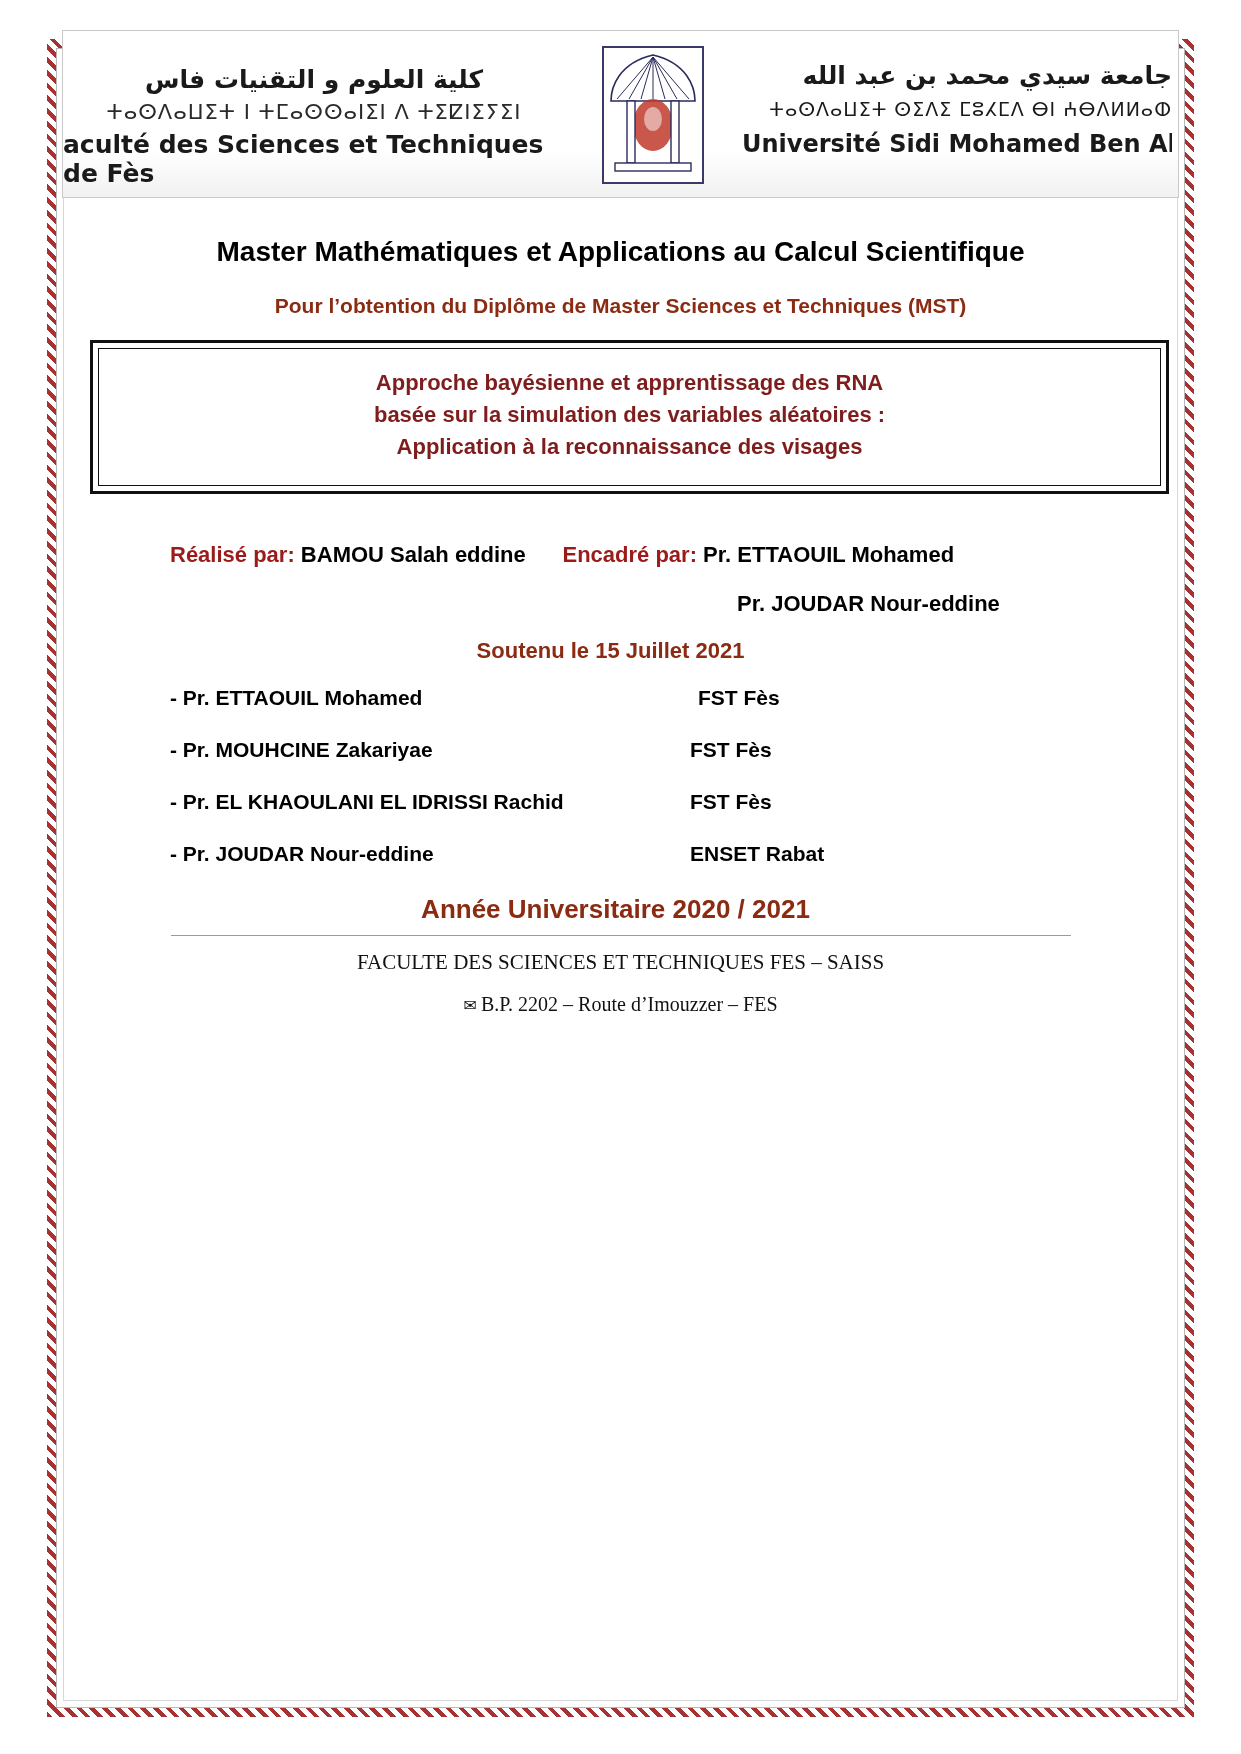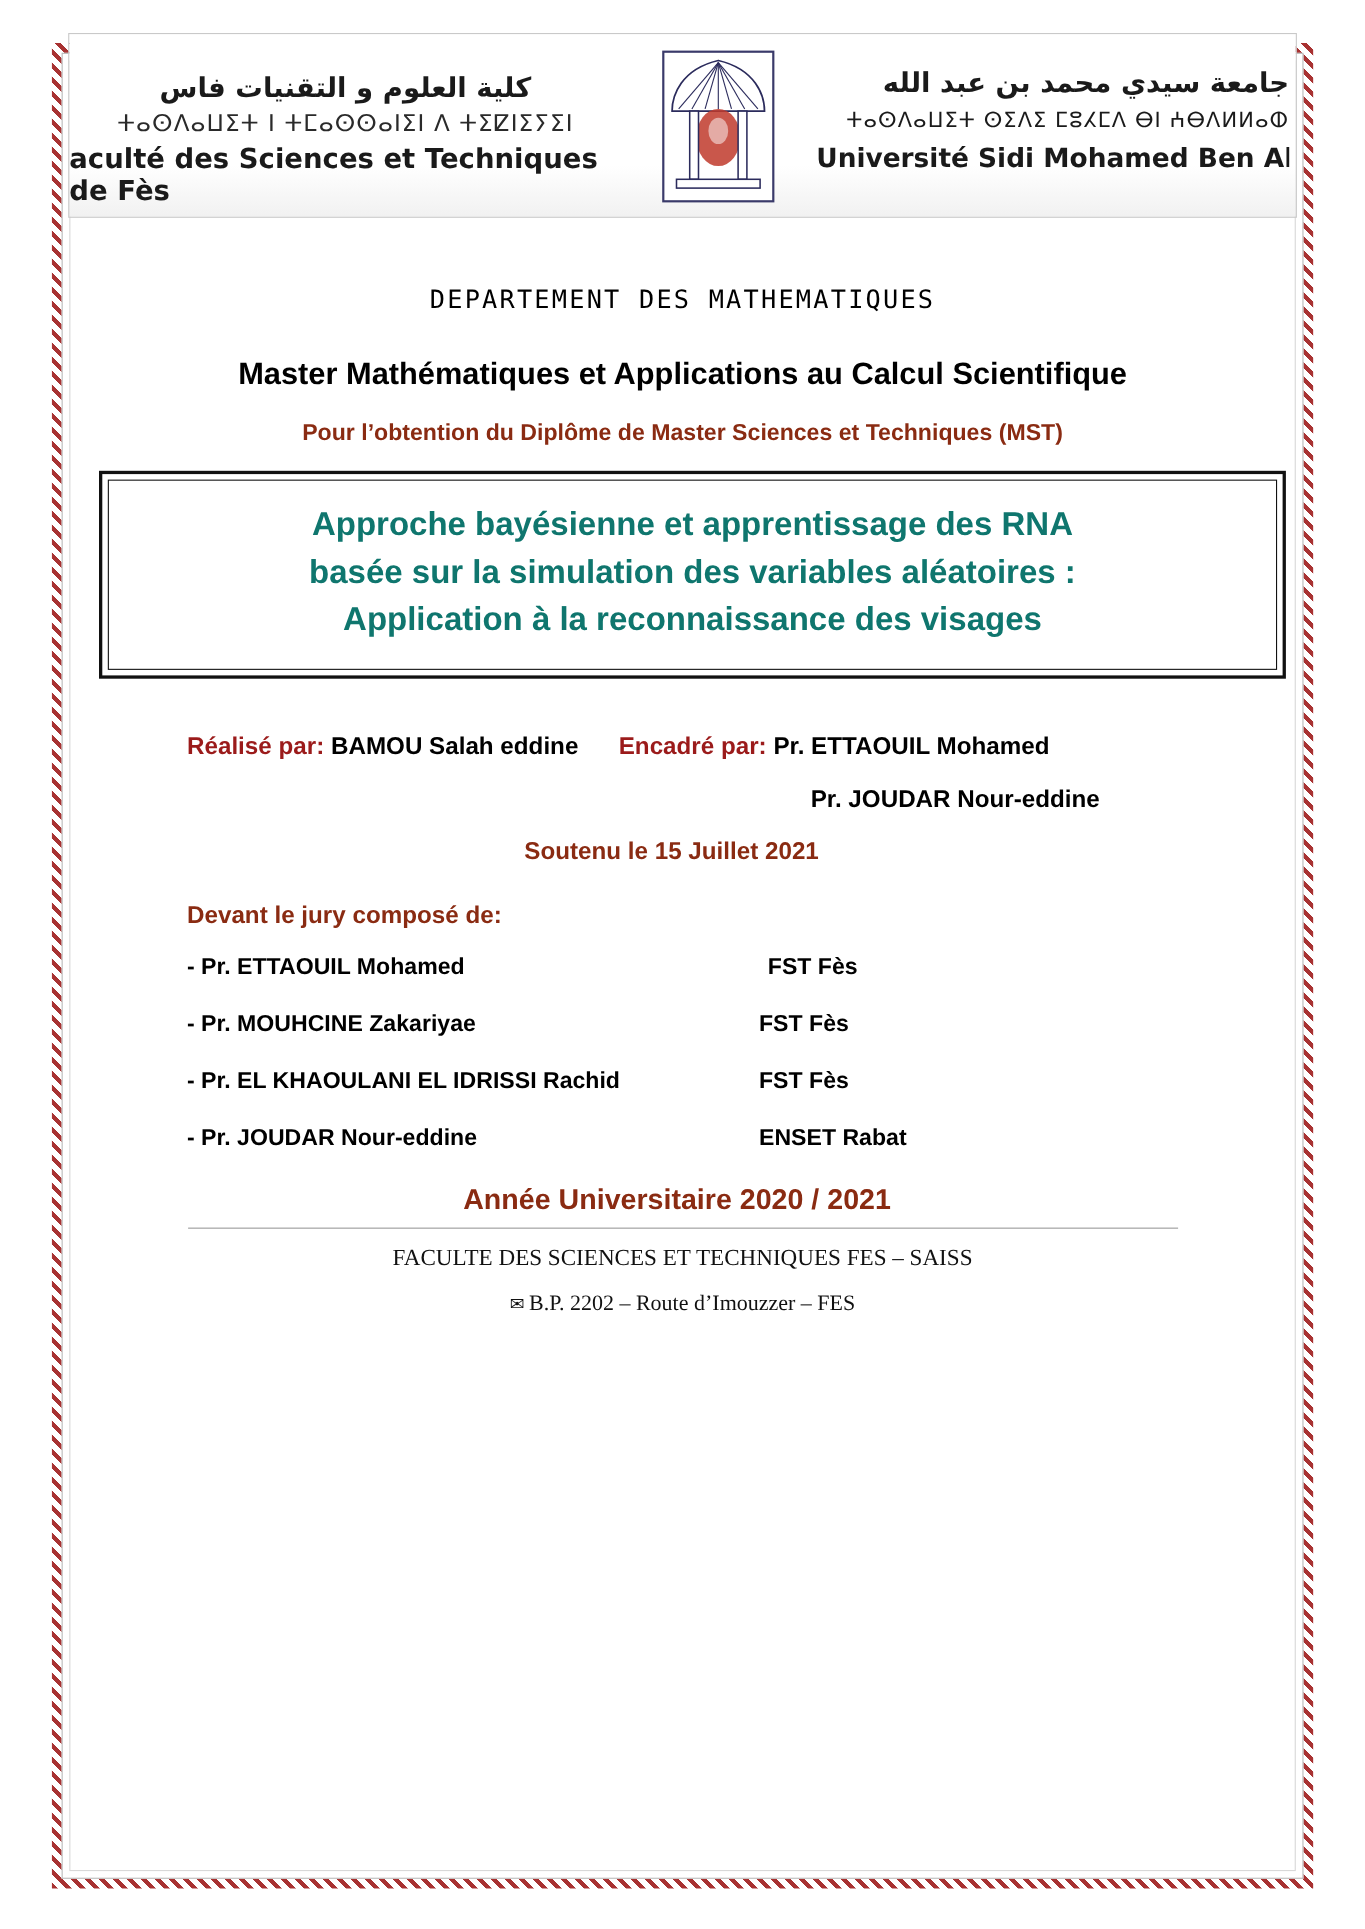--- a/index.html
+++ b/index.html
@@ -174,23 +174,23 @@
     border: 3px solid #111;
     padding: 5px;
     background: #fff;
   }
   .title-box-inner {
     border: 1px solid #111;
     padding: 18px 24px 22px 24px;
   }
   .title-line {
     text-align: center;
-    font-size: 30px;
-    font-weight: bold;
-    color: #0f766e;
+    font-size: 22px;
+    font-weight: bold;
+    color: #7f1d1d;
     line-height: 1.45;
   }
 
   .authors {
     margin-top: 48px;
     padding-left: 108px;
     font-size: 22px;
     font-weight: bold;
     color: #000;
     position: relative;
@@ -312,21 +312,20 @@
       </svg>
     </div>
 
     <div class="header-right">
       <div class="ar">جامعة سيدي محمد بن عبد الله</div>
       <div class="tif">ⵜⴰⵙⴷⴰⵡⵉⵜ ⵙⵉⴷⵉ ⵎⵓⵃⵎⴷ ⴱⵏ ⵄⴱⴷⵍⵍⴰⵀ</div>
       <div class="fr">Université Sidi Mohamed Ben Abdellah</div>
     </div>
   </div>
 
-  <div class="dept">DEPARTEMENT DES MATHEMATIQUES</div>
   <div class="master">Master Mathématiques et Applications au Calcul Scientifique</div>
   <div class="obtention">Pour l’obtention du Diplôme de Master Sciences et Techniques (MST)</div>
 
   <div class="title-box">
     <div class="title-box-inner">
       <div class="title-line">Approche bayésienne et apprentissage des RNA</div>
       <div class="title-line">basée sur la simulation des variables aléatoires :</div>
       <div class="title-line">Application à la reconnaissance des visages</div>
     </div>
   </div>
@@ -336,21 +335,20 @@
       <span class="label-red">Réalisé par:</span>
       <span>BAMOU Salah eddine</span>
       &nbsp;&nbsp;&nbsp;&nbsp;
       <span class="label-red">Encadré par:</span>
       <span>Pr. ETTAOUIL Mohamed</span>
     </div>
     <div class="sup2">Pr. JOUDAR Nour-eddine</div>
   </div>
 
   <div class="soutenu">Soutenu le 15 Juillet 2021</div>
-  <div class="jury-title">Devant le jury composé de:</div>
 
   <div class="jury-list">
     <div class="jury-row first">
       <span>- Pr. ETTAOUIL Mohamed</span>
       <span class="aff">FST Fès</span>
     </div>
     <div class="jury-row">
       <span>- Pr. MOUHCINE Zakariyae</span>
       <span class="aff">FST Fès</span>
     </div>

